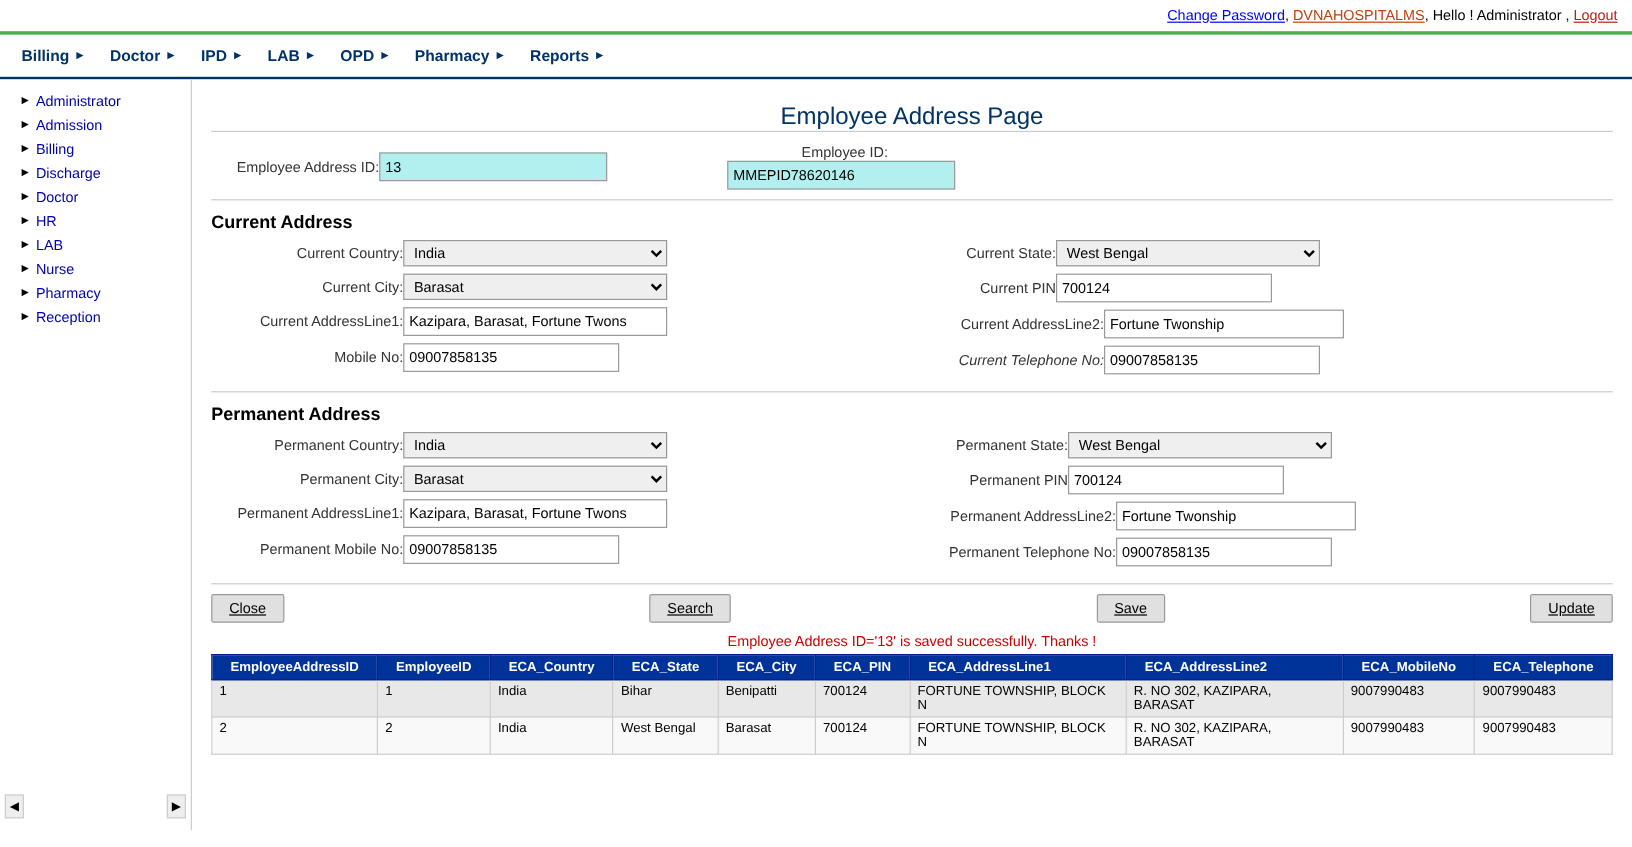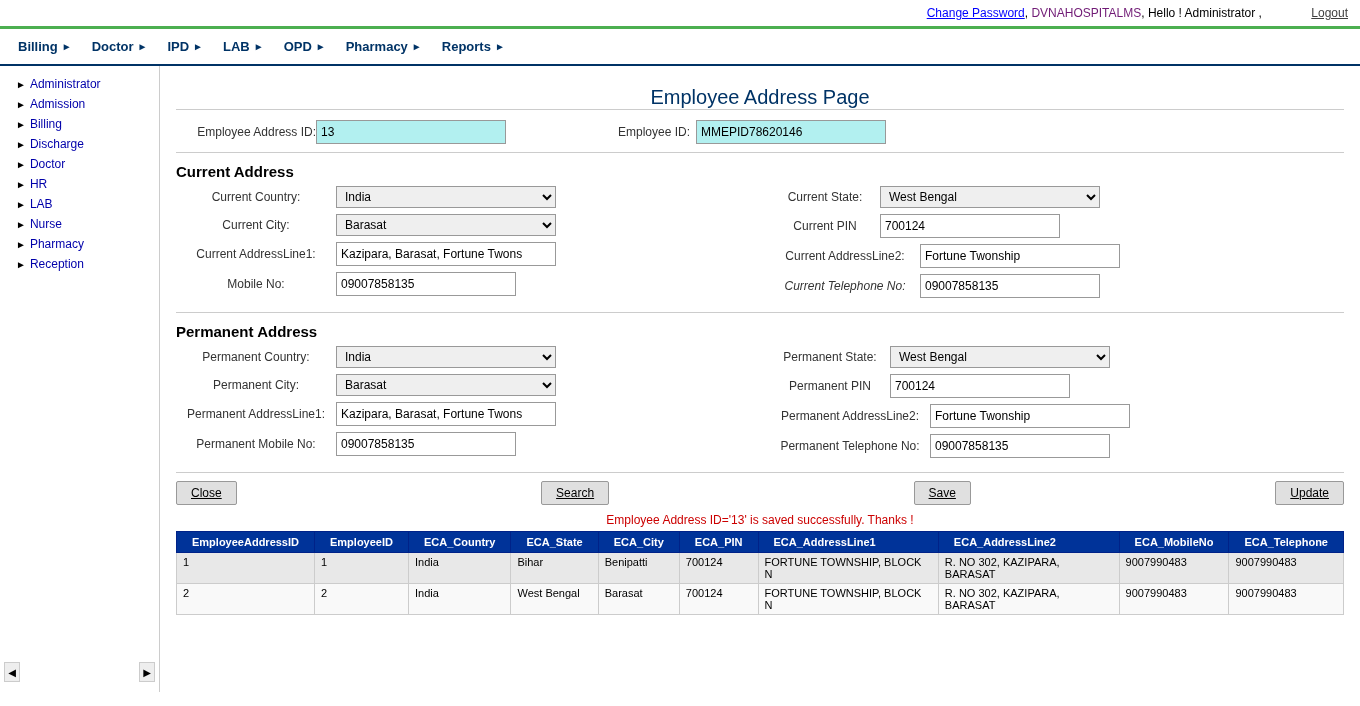--- a/index.html
+++ b/index.html
@@ -82,21 +82,21 @@
       padding-bottom: 0;
     }
 
     
     .form-row {
       display: flex;
       align-items: center;
       margin-bottom: 6px;
     }
     .form-label {
-      text-align: center;
+      text-align: right;
       min-width: 160px;
       padding-right: 0;
       font-size: 12px;
       color: #333;
     }
     .form-input {
       font-size: 12px;
       padding: 2px 4px;
       border: 1px solid #999;
       height: 24px;
@@ -179,23 +179,23 @@
       vertical-align: top;
     }
     .row-even { background: #f9f9f9; }
     .row-odd { background: #e8e8e8; }
   </style>
 </head>
 <body>
 
 <div id="top-bar">
   <span style="color:#00f;text-decoration:underline;cursor:pointer;">Change Password</span>,
-  <span style="color:#701a75;cursor:pointer;">DVNAHOSPITALMS</span>,
+  <span style="color:#c2410c;text-decoration:underline;cursor:pointer;">DVNAHOSPITALMS</span>,
   <span>Hello ! Administrator ,</span>
-  <span style="color:#404040;text-decoration:underline;cursor:pointer;margin-left:46px;">Logout</span>
+  <span style="color:#b91c1c;text-decoration:underline;cursor:pointer;">Logout</span>
 </div>
 
 <div id="nav-bar">
   <div class="nav-item">
     <span>Billing</span>
     <span class="arrow">►</span>
   </div>
   <div class="nav-item">
     <span>Doctor</span>
     <span class="arrow">►</span>
@@ -273,21 +273,21 @@
 
   <div id="content">
 
     <div id="page-title">Employee Address Page</div>
 
     <div style="display:flex;align-items:center;gap:40px;margin-bottom:8px;margin-top:8px;">
       <div style="display:flex;align-items:center;">
         <span class="form-label" style="min-width:140px;text-align:right;padding-right:0;">Employee Address ID:</span>
         <input type="text" class="form-input form-input-highlight" style="width: 190px; background: rgb(178, 240, 240);" value="13">
       </div>
-      <div style="display:flex;align-items:center;margin-left:60px;">
+      <div style="display:flex;align-items:center;margin-left:60px;flex-direction:column;">
         <span class="form-label" style="min-width:90px;text-align:right;padding-right:6px;">Employee ID:</span>
         <input type="text" class="form-input form-input-highlight" style="width: 190px; background: rgb(178, 240, 240);" value="MMEPID78620146">
       </div>
     </div>
 
     <div class="divider"></div>
 
     <div class="section-heading">Current Address</div>
 
     <div class="form-cols">

